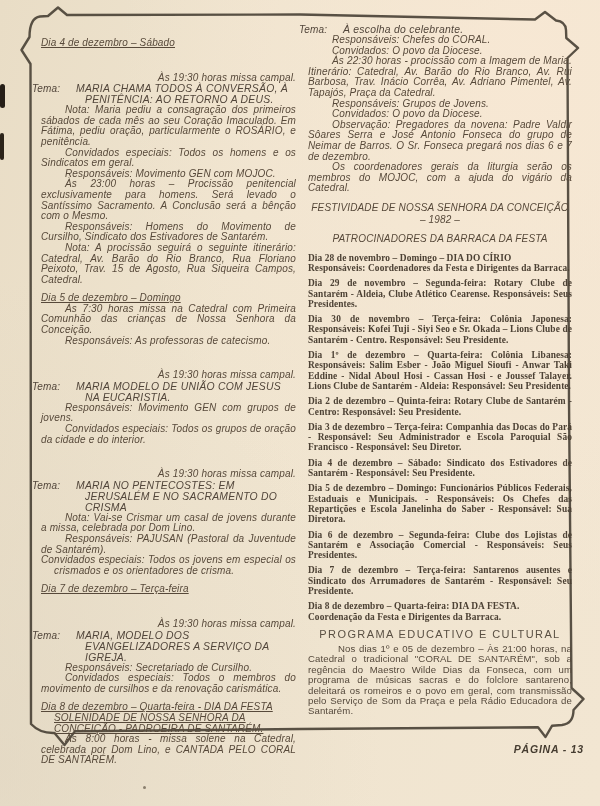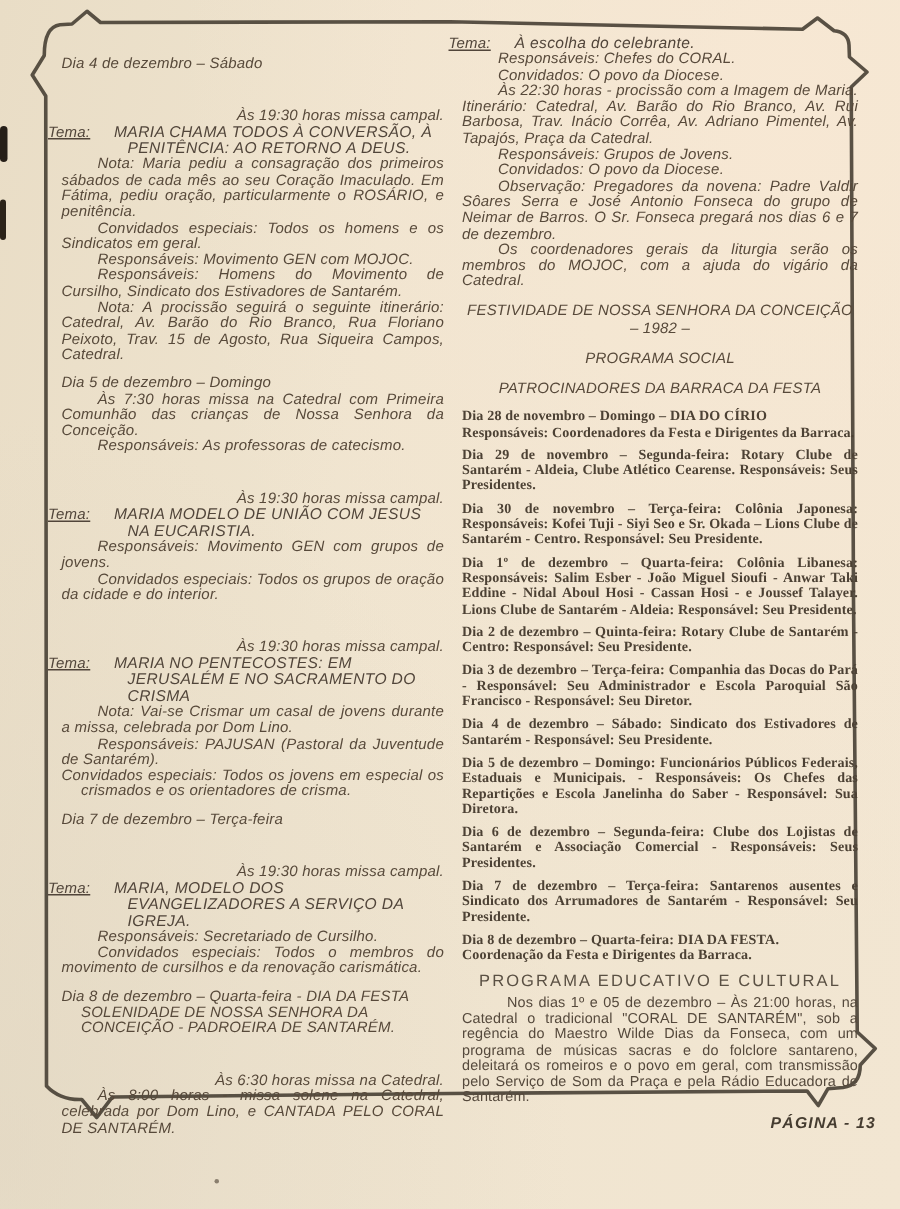--- a/index.html
+++ b/index.html
@@ -19,27 +19,27 @@
   #smudge-1{left:0; top:84px; width:5px; height:24px;}
   #smudge-2{left:0; top:133px; width:4px; height:27px; background:#2b2319;}
   #smudge-3{left:143px; top:786px; width:3px; height:3px; background:#8a7f6e; border-radius:50%;}
 
   
   .col{position:absolute; text-align:justify;}
   #left-col{left:41px; top:30px; width:255px;}
   #right-col{left:308px; top:24px; width:264px;}
 
   .col p{margin:0; font:italic 10px/10.6px "Liberation Sans", sans-serif; letter-spacing:.15px; color:#57493a;}
-  p.p-day{margin-top:8px; text-align:left; padding-left:13px; text-indent:-13px;}
+  p.p-day{margin-top:8px; text-align:left; padding-left:13px; text-indent:-13px;text-decoration:underline;}
   p.p-time{text-indent:24px; text-align:right;margin-top:24px;}
   p.p-note{text-indent:24px;}
   p.p-hang{padding-left:13px; text-indent:-13px;}
   p.p-tema{position:relative; padding-left:44px; text-indent:-9px; text-align:left;
            font-size:10.4px; line-height:11px; letter-spacing:.25px; color:#51453a;}
-  p.p-tema .tema-label{position:absolute; left:0; top:0; font-size:10px; letter-spacing:.15px;text-decoration:underline;}
+  p.p-tema .tema-label{position:absolute; left:0; top:0; font-size:10px; letter-spacing:.15px;}
 
   
   .h-serif{font:bold 10.5px/12px "Liberation Serif", serif; letter-spacing:.6px;
            text-align:center; color:#42382c; margin:0;}
   #h-fest{margin-top:9px;}
   #h-year{margin-top:1px;}
   #h-social{margin-top:10px;}
   #h-patro{margin-top:9px;}
   #entries{margin-top:8px;}
   #entries p{font:bold 9.4px/10.3px "Liberation Serif", serif; font-style:normal;
@@ -77,59 +77,58 @@
   <div id="smudge-2" class="smudge"></div>
   <div id="smudge-3" class="smudge"></div>
 
   <div id="left-col" class="col">
       <p class="p-day">Dia 4 de dezembro – Sábado</p>
       <p class="p-time">Às 19:30 horas missa campal.</p>
       <p class="p-tema"><span class="tema-label">Tema:</span>MARIA CHAMA TODOS À CONVERSÃO, À PENITÊNCIA: AO RETORNO A DEUS.</p>
       <p class="p-note">Nota: Maria pediu a consagração dos primeiros sábados de cada mês ao seu Coração Imaculado. Em Fátima, pediu oração, particularmente o ROSÁRIO, e penitência.</p>
       <p class="p-note">Convidados especiais: Todos os homens e os Sindicatos em geral.</p>
       <p class="p-note">Responsáveis: Movimento GEN com MOJOC.</p>
+      <p class="p-note">Às 23:00 horas – Procissão penitencial exclusivamente para homens. Será levado o Santíssimo Sacramento. A Conclusão será a bênção com o Mesmo.</p>
       <p class="p-note">Responsáveis: Homens do Movimento de Cursilho, Sindicato dos Estivadores de Santarém.</p>
       <p class="p-note">Nota: A procissão seguirá o seguinte itinerário: Catedral, Av. Barão do Rio Branco, Rua Floriano Peixoto, Trav. 15 de Agosto, Rua Siqueira Campos, Catedral.</p>
       <p class="p-day">Dia 5 de dezembro – Domingo</p>
       <p class="p-note">Às 7:30 horas missa na Catedral com Primeira Comunhão das crianças de Nossa Senhora da Conceição.</p>
       <p class="p-note">Responsáveis: As professoras de catecismo.</p>
       <p class="p-time">Às 19:30 horas missa campal.</p>
       <p class="p-tema"><span class="tema-label">Tema:</span>MARIA MODELO DE UNIÃO COM JESUS NA EUCARISTIA.</p>
       <p class="p-note">Responsáveis: Movimento GEN com grupos de jovens.</p>
       <p class="p-note">Convidados especiais: Todos os grupos de oração da cidade e do interior.</p>
       <p class="p-time">Às 19:30 horas missa campal.</p>
       <p class="p-tema"><span class="tema-label">Tema:</span>MARIA NO PENTECOSTES: EM JERUSALÉM E NO SACRAMENTO DO CRISMA</p>
       <p class="p-note">Nota: Vai-se Crismar um casal de jovens durante a missa, celebrada por Dom Lino.</p>
       <p class="p-note">Responsáveis: PAJUSAN (Pastoral da Juventude de Santarém).</p>
       <p class="p-hang">Convidados especiais: Todos os jovens em especial os crismados e os orientadores de crisma.</p>
       <p class="p-day">Dia 7 de dezembro – Terça-feira</p>
       <p class="p-time">Às 19:30 horas missa campal.</p>
       <p class="p-tema"><span class="tema-label">Tema:</span>MARIA, MODELO DOS EVANGELIZADORES A SERVIÇO DA IGREJA.</p>
       <p class="p-note">Responsáveis: Secretariado de Cursilho.</p>
       <p class="p-note">Convidados especiais: Todos o membros do movimento de cursilhos e da renovação carismática.</p>
       <p class="p-day">Dia 8 de dezembro – Quarta-feira - DIA DA FESTA SOLENIDADE DE NOSSA SENHORA DA CONCEIÇÃO - PADROEIRA DE SANTARÉM.</p>
-      <p class="p-time">Às 6:30 horas missa na Catedral.</p>
       <p class="p-note">Às 8:00 horas - missa solene na Catedral, celebrada por Dom Lino, e CANTADA PELO CORAL DE SANTARÉM.</p>
     </div>
 
   <div id="right-col" class="col">
     <div id="right-top">
         <p class="p-tema"><span class="tema-label">Tema:</span>À escolha do celebrante.</p>
         <p class="p-note">Responsáveis: Chefes do CORAL.</p>
         <p class="p-note">Convidados: O povo da Diocese.</p>
         <p class="p-note">Às 22:30 horas - procissão com a Imagem de Maria. Itinerário: Catedral, Av. Barão do Rio Branco, Av. Rui Barbosa, Trav. Inácio Corrêa, Av. Adriano Pimentel, Av. Tapajós, Praça da Catedral.</p>
         <p class="p-note">Responsáveis: Grupos de Jovens.</p>
         <p class="p-note">Convidados: O povo da Diocese.</p>
         <p class="p-note">Observação: Pregadores da novena: Padre Valdir Sôares Serra e José Antonio Fonseca do grupo de Neimar de Barros. O Sr. Fonseca pregará nos dias 6 e 7 de dezembro.</p>
         <p class="p-note">Os coordenadores gerais da liturgia serão os membros do MOJOC, com a ajuda do vigário da Catedral.</p>
       </div>
 
     <p id="h-fest" class="h-serif">FESTIVIDADE DE NOSSA SENHORA DA CONCEIÇÃO</p>
     <p id="h-year" class="h-serif">– 1982 –</p>
-    <p id="h-social" class="h-serif">PROGRAMA SOCIAL</p>
     <p id="h-patro" class="h-serif">PATROCINADORES DA BARRACA DA FESTA</p>
 
     <div id="entries">
         <p>Dia 28 de novembro – Domingo – DIA DO CÍRIO
 Responsáveis: Coordenadores da Festa e Dirigentes da Barraca.</p>
         <p>Dia 29 de novembro – Segunda-feira: Rotary Clube de Santarém - Aldeia, Clube Atlético Cearense. Responsáveis: Seus Presidentes.</p>
         <p>Dia 30 de novembro – Terça-feira: Colônia Japonesa: Responsáveis: Kofei Tuji - Siyi Seo e Sr. Okada – Lions Clube de Santarém - Centro. Responsável: Seu Presidente.</p>
         <p>Dia 1º de dezembro – Quarta-feira: Colônia Libanesa: Responsáveis: Salim Esber - João Miguel Sioufi - Anwar Taki Eddine - Nidal Aboul Hosi - Cassan Hosi - e Joussef Talayer. Lions Clube de Santarém - Aldeia: Responsável: Seu Presidente.</p>
         <p>Dia 2 de dezembro – Quinta-feira: Rotary Clube de Santarém - Centro: Responsável: Seu Presidente.</p>
         <p>Dia 3 de dezembro – Terça-feira: Companhia das Docas do Pará - Responsável: Seu Administrador e Escola Paroquial São Francisco - Responsável: Seu Diretor.</p>

